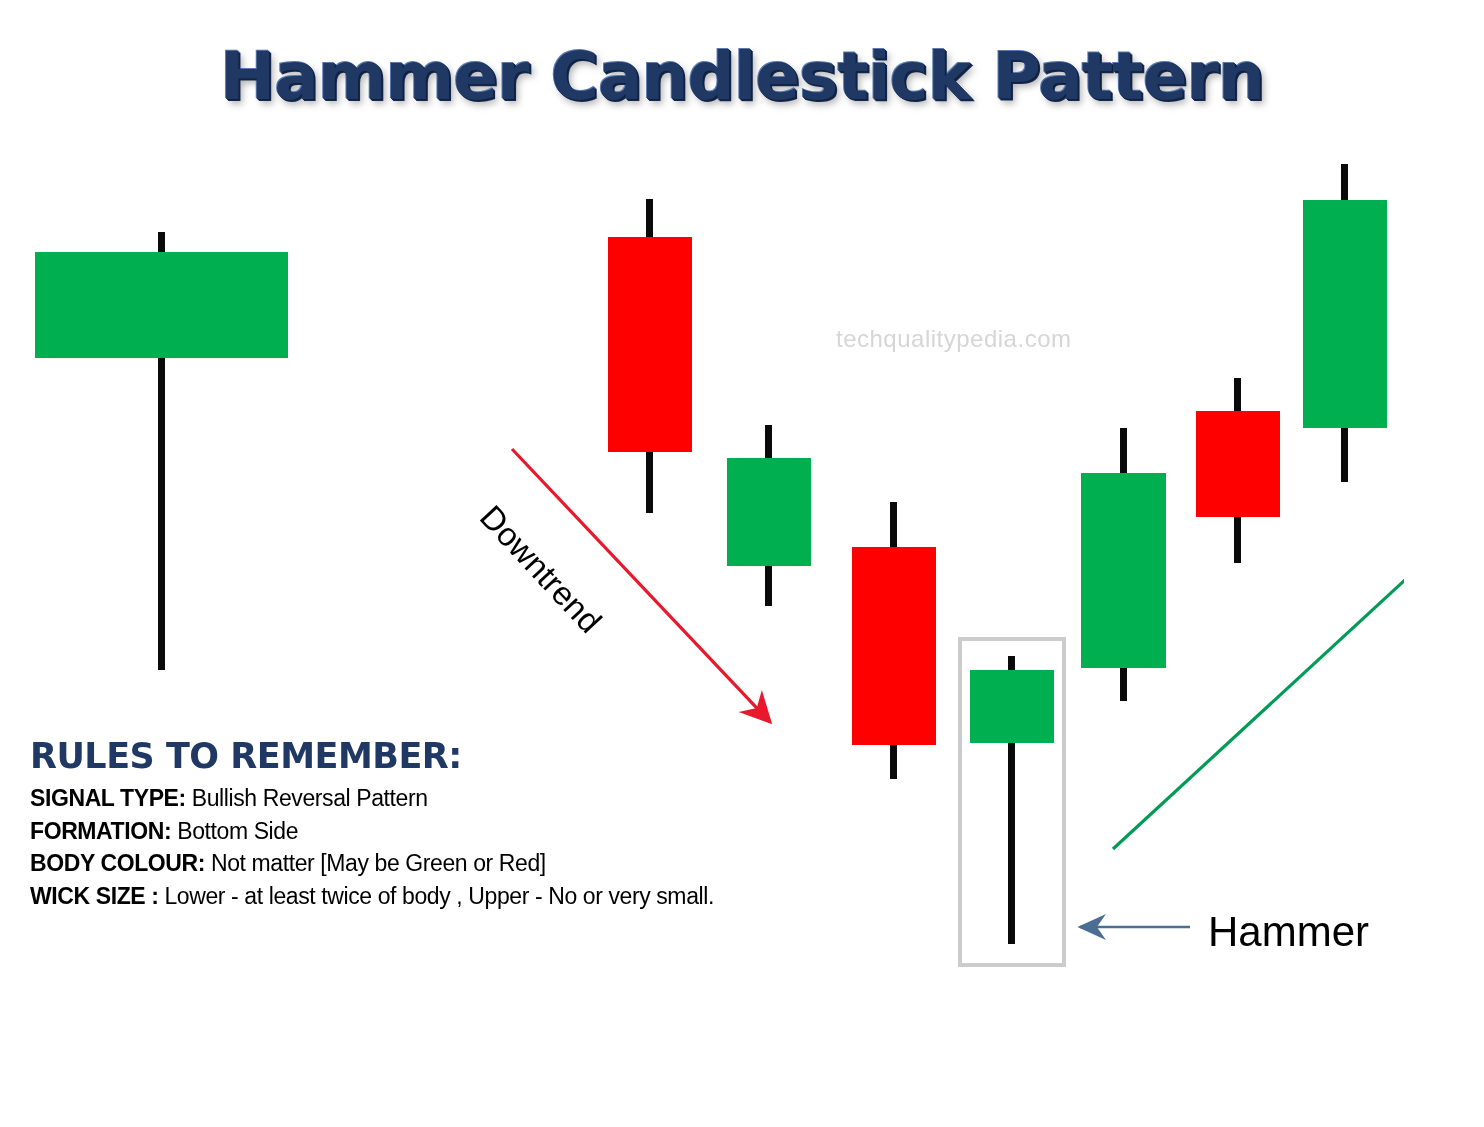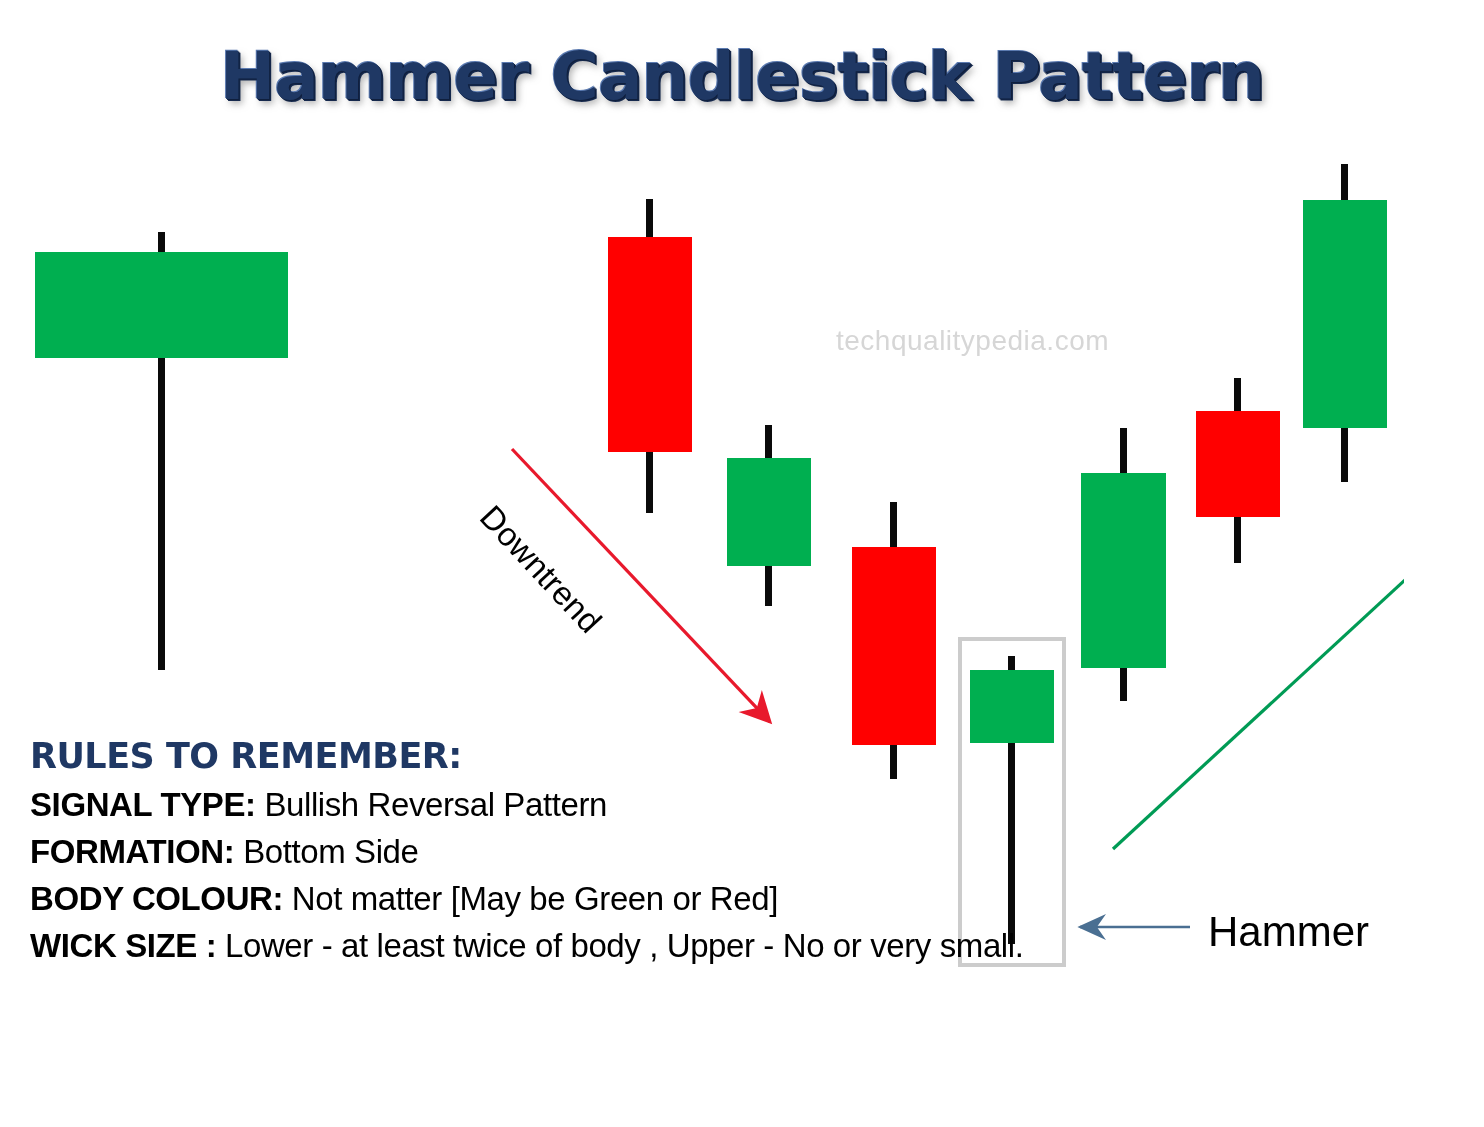--- a/index.html
+++ b/index.html
@@ -33,21 +33,21 @@
        2px 2px 0 #16294d,
       -1px -1px 0 #5b7ab0,
        4px 5px 7px rgba(120,120,120,0.55);
   }
 
   
   #watermark {
     position: absolute;
     left: 836px;
     top: 325px;
-    font-size: 28px;
+    font-size: 24px;
     color: #d6d6d6;
     letter-spacing: 0.5px;
     white-space: nowrap;
     font-family: "Liberation Sans", sans-serif;
   }
 
   
   .candle-wick {
     position: absolute;
     width: 7px;
@@ -110,21 +110,21 @@
   }
   #rules-heading {
     font-family: "DejaVu Sans", sans-serif;
     font-weight: bold;
     font-size: 35px;
     color: #1f3864;
     letter-spacing: -0.5px;
     margin-bottom: 6px;
   }
   .rule-line {
-    font-size: 33px;
+    font-size: 23px;
     color: #000000;
     line-height: 1.42;
     white-space: nowrap;
     letter-spacing: -0.4px;
     font-family: "Liberation Sans", sans-serif;
   }
   .rule-line .lbl {
     font-weight: bold;
   }
 </style>

